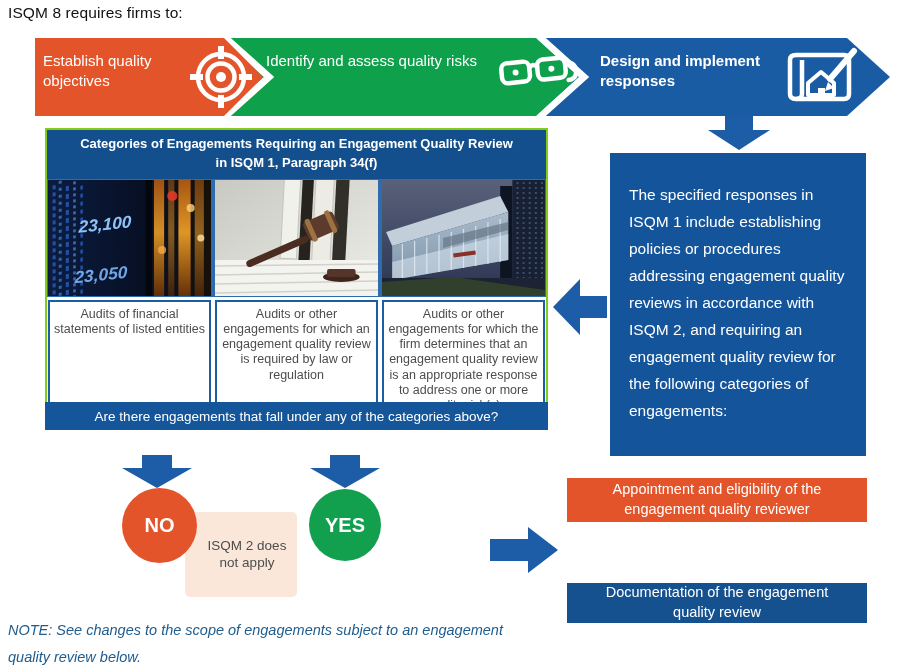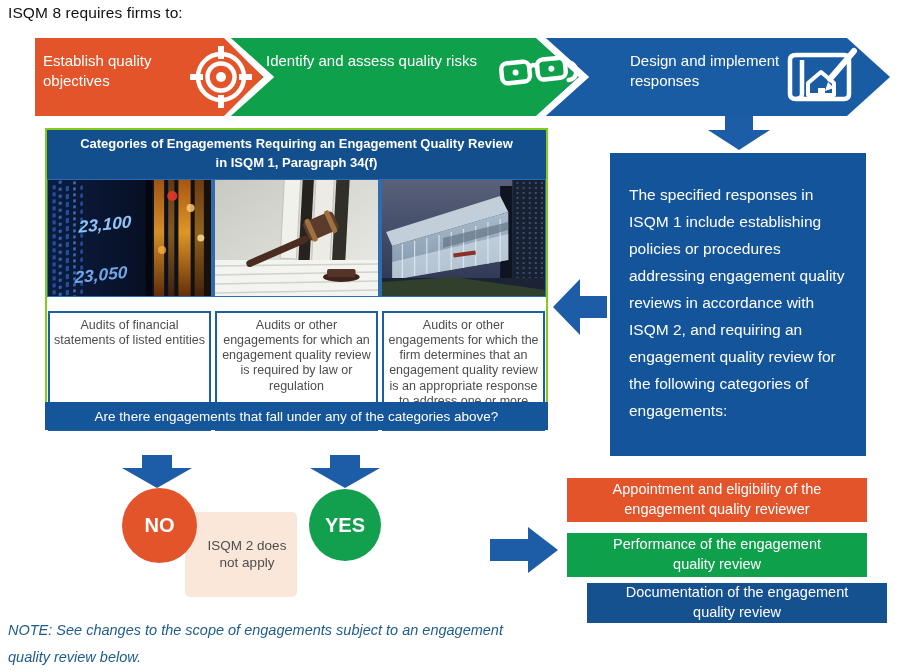--- a/index.html
+++ b/index.html
@@ -6,33 +6,33 @@
   html,body { width:919px; height:672px; background:#fff; font-family:"Liberation Sans",sans-serif; }
   .stage { position:relative; width:919px; height:672px; overflow:hidden; background:#fff; }
 
   .page-title { position:absolute; left:8px; top:4px; font-size:15.5px; color:#111; letter-spacing:.1px; }
 
   
   .chevron-svg { position:absolute; left:35px; top:38px; }
   .chev-label { position:absolute; color:#fff; font-size:15px; line-height:1.35; }
   .chev-label.s1 { left:43px;  top:51px; width:160px; }
   .chev-label.s2 { left:266px; top:51px; width:218px; }
-  .chev-label.s3 { left:630px; top:51px; width:196px; }
+  .chev-label.s3 { left:600px; top:51px; width:196px;font-weight:bold; }
 
   .blockarrow { position:absolute; }
 
   
   .cat-box { position:absolute; left:45px; top:128px; width:503px; height:294px;
              border:2px solid #84cc16; background:#fff; display:flex; flex-direction:column; }
   .cat-header { background:#134F8C; color:#fff; font-weight:bold; font-size:13px; line-height:1.45;
                 text-align:center; padding:5px 26px 6px; }
   .cat-photos { display:flex; gap:4px; background:#2E6CAE; padding:1px; }
   .cat-photo { flex:1 1 0; height:116px; overflow:hidden; }
   .cat-photo svg { display:block; width:100%; height:116px; }
-  .cat-cells { display:flex; gap:4px; flex:1; padding:14px 1px 3px; background:#fff; }
+  .cat-cells { display:flex; gap:4px; flex:1; padding:3px 1px 3px; background:#fff; }
   .cat-cell { flex:1 1 0; border:2px solid #1B5EA6; background:#fff; color:#4D4D4D;
               font-size:12.5px; line-height:1.22; text-align:center; padding:5px 3px; }
 
   
   .question-bar { position:absolute; left:45px; top:402px; width:503px; height:28px;
                   background:#15569A; color:#fff; font-size:13.5px;
                   display:flex; align-items:center; justify-content:center; }
 
   
   .circle { position:absolute; border-radius:50%; color:#fff; font-weight:bold; font-size:20px;
@@ -48,21 +48,21 @@
   .response-box { position:absolute; left:610px; top:153px; width:256px; height:303px;
                   background:#14549B; color:#fff; font-size:15.5px; line-height:27px;
                   padding:28px 17px 0 19px; }
 
   
   .bar { position:absolute; left:567px; width:300px; color:#fff; font-size:14.5px; line-height:1.35;
          display:flex; align-items:center; justify-content:center; text-align:center; }
   .bar span { display:block; max-width:252px; }
   .bar.b1 { top:478px; height:44px; background:#E4542A; }
   .bar.b2 { top:533px; height:44px; background:#0FA04C; }
-  .bar.b3 { top:583px; height:40px; background:#15508F;margin-left:20px; }
+  .bar.b3 { top:583px; height:40px; background:#15508F; }
 
   .note { position:absolute; left:8px; top:617px; width:540px; color:#1E5C8E;
           font-size:14.5px; font-style:italic; line-height:27px; }
 </style>
 </head>
 <body>
 
 <div class="stage">
 
   <div class="page-title">ISQM 8 requires firms to:</div>
@@ -265,22 +265,19 @@
 
   <div class="response-box">The specified responses in ISQM 1 include establishing policies or procedures addressing engagement quality reviews in accordance with ISQM 2, and requiring an engagement quality review for the following categories of engagements:</div>
 
   <svg class="blockarrow" style="left:553px; top:279px;" width="54" height="56" viewBox="0 0 54 56">
     <polygon points="0,28 27,0 27,17 54,17 54,39 27,39 27,56" fill="#1D5CA6"></polygon>
   </svg>
 
   <div class="bar b1">
     <span>Appointment and eligibility of the engagement quality reviewer</span>
   </div>
-  <div class="bar b2">
-    <span>Performance of the engagement quality review</span>
-  </div>
   <div class="bar b3">
     <span>Documentation of the engagement quality review</span>
   </div>
 
   <div class="note">NOTE: See changes to the scope of engagements subject to an engagement quality review below.</div>
 
 </div>
 
 </body></html>

